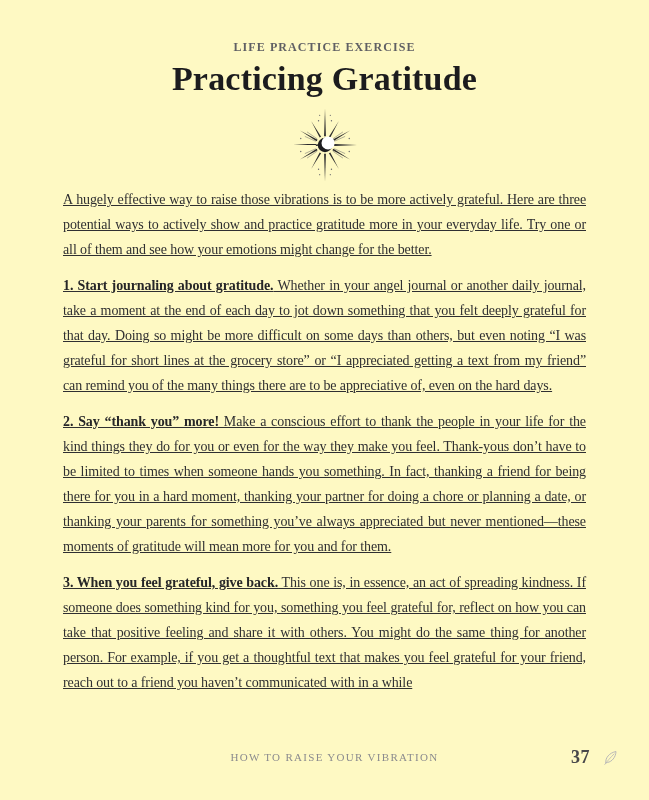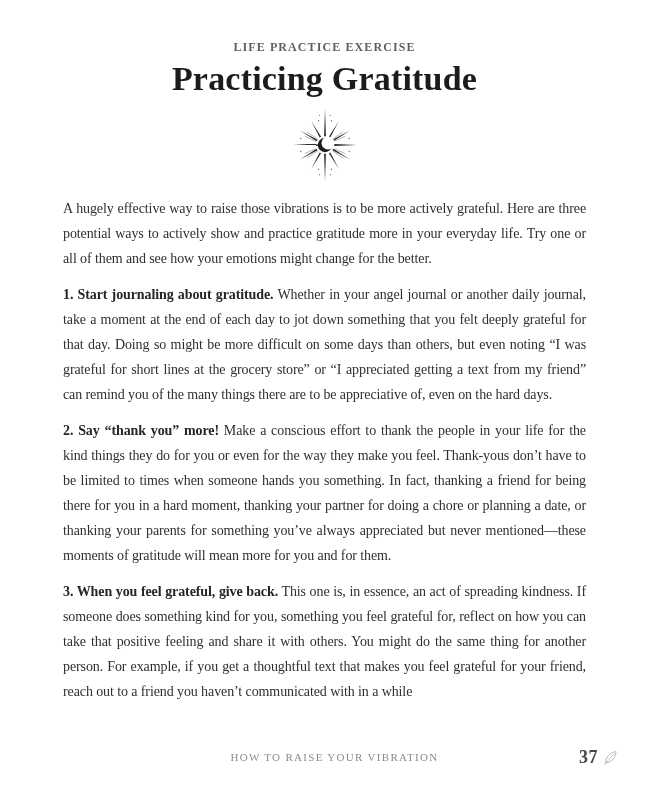--- a/index.html
+++ b/index.html
@@ -1,46 +1,46 @@
 <!DOCTYPE html>
 <html><head>
 <meta charset="utf-8">
 <style>
   html,body{margin:0;padding:0;background:#e8e8e8;}
   .page{
-    width:649px;height:800px;position:relative;background:#ffffff;
+    width:649px;height:800px;position:relative;background:#fef9c3;
     margin:0 auto;overflow:hidden;
     font-family:"Liberation Serif","DejaVu Serif",serif;
   }
   .header{position:absolute;top:40px;left:0;right:0;text-align:center;}
   .eyebrow{
     font-size:12px;font-weight:bold;letter-spacing:1.1px;
     color:#606064;
   }
   .title{
     font-size:34px;font-weight:bold;color:#1c1c1e;
     margin:5px 12px 0;letter-spacing:0.2px;
   }
   .ornament{margin-top:7px;line-height:0;}
   .body{
     position:absolute;top:187px;left:63px;width:523px;
   }
   .body p{
-    margin:9px 0 11px;font-size:14px;line-height:25px;
-    text-align:justify;color:#2f2f31;letter-spacing:-0.1px;
+    margin:0 0 11px;font-size:14px;line-height:25px;
+    text-align:justify;color:#2f2f31;letter-spacing:-0.1px;text-decoration:underline;
   }
   .body p strong{font-weight:bold;color:#262628;}
   .footer{position:absolute;left:0;right:0;top:744px;height:26px;}
   .running-title{
     text-align:center;font-size:11px;letter-spacing:1.3px;
     color:#8b8b8e;line-height:26px;margin-left:20px;
   }
   .pagenum-group{
     position:absolute;right:30px;top:0;height:26px;
-    display:flex;align-items:center;gap:4px;
+    display:flex;align-items:center;gap:12px;
   }
   .pagenum{font-size:18px;font-weight:bold;color:#48484a;letter-spacing:0.5px;}
   .leaf{width:17px;height:19px;}
 </style>
 </head>
 <body>
 
 <div class="page">
 
   <div class="header">

